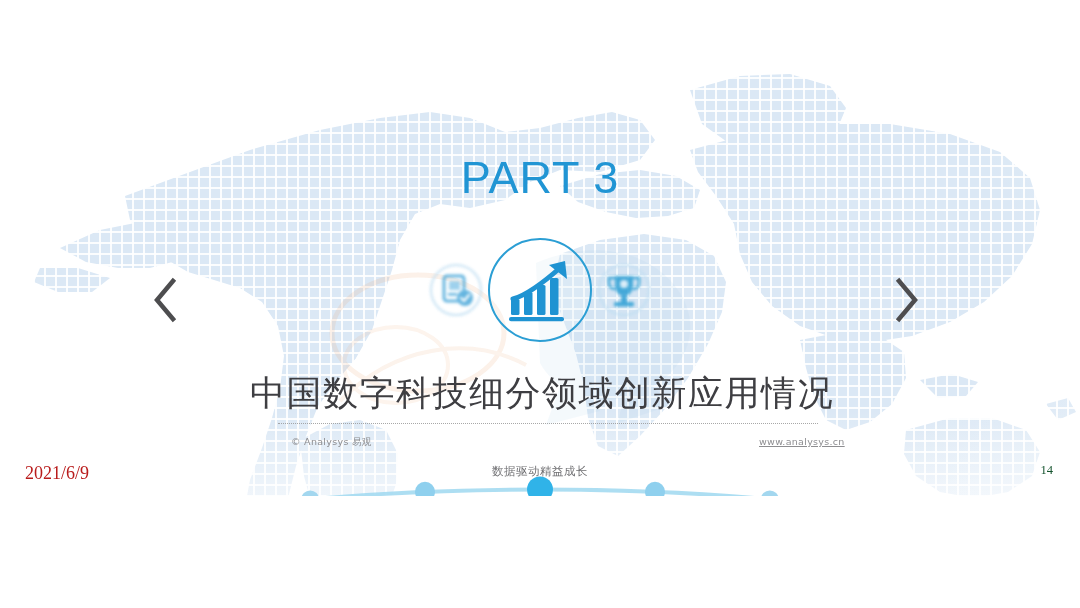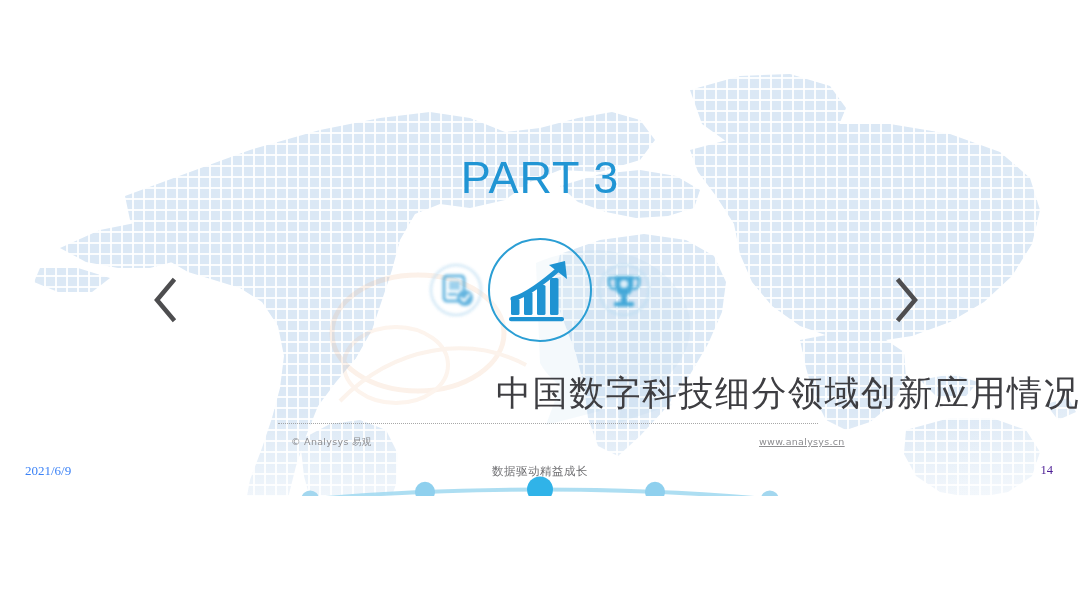--- a/index.html
+++ b/index.html
@@ -91,21 +91,21 @@
     width: 104px; height: 104px;
     border: 2px solid #2b9ed4;
     border-radius: 50%;
     background: rgba(255,255,255,.18);
     display: flex; align-items: center; justify-content: center;
   }
   .icon-main svg { display: block; }
 
   .section-title {
     position: absolute; left: 4px; right: 0; top: 370px;
-    text-align: right;
+    text-align: center;
     font-size: 35px;
     color: #3e3e42;
     letter-spacing: 1.5px;
     font-family: "DejaVu Sans", sans-serif;
     white-space: nowrap;
   }
 
   .divider {
     position: absolute; left: 278px; top: 423px;
     width: 540px; height: 0;
@@ -134,33 +134,33 @@
   .arc-wrap svg { display: block; }
   .arc-dot { cursor: pointer; pointer-events: auto; }
 
   
   .footer {
     position: absolute; left: 0; bottom: 0;
     width: 1080px; height: 46px;
   }
   .footer-date {
     position: absolute; left: 25px; top: 13px;
-    font-size: 13px; color: #3b82f6;
+    font-size: 18px; color: #b91c1c;
     font-family: "Liberation Serif", serif;
   }
   .footer-center {
     position: absolute; left: 0; right: 0; top: 14px;
     text-align: center;
     font-size: 11.5px; color: #6f6f72;
     font-family: "DejaVu Sans", sans-serif;
     letter-spacing: .5px;
   }
   .footer-page {
     position: absolute; right: 27px; top: 13px;
-    font-size: 12.5px; color: #4c1d95;
+    font-size: 12.5px; color: #14532d;
     font-family: "Liberation Serif", serif;
   }
 </style>
 </head>
 <body>
 
 <div id="slide">
 
   <div class="map-layer">
     <svg class="map-svg" width="1080" height="570" viewBox="0 0 1080 570">

